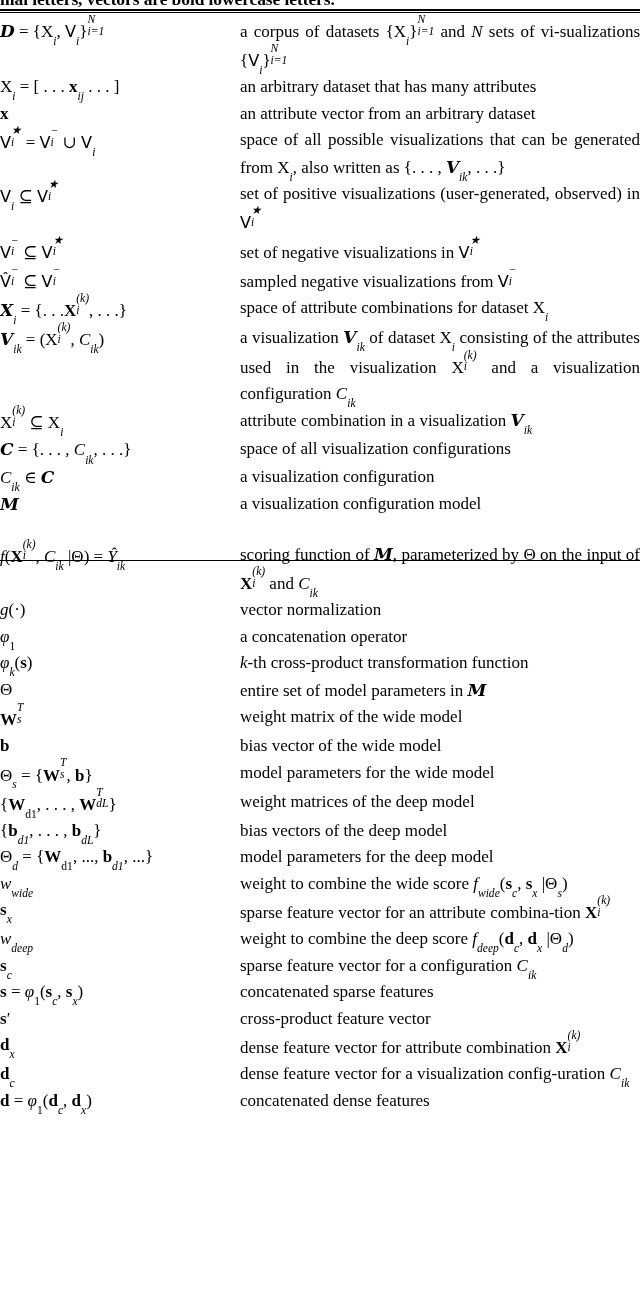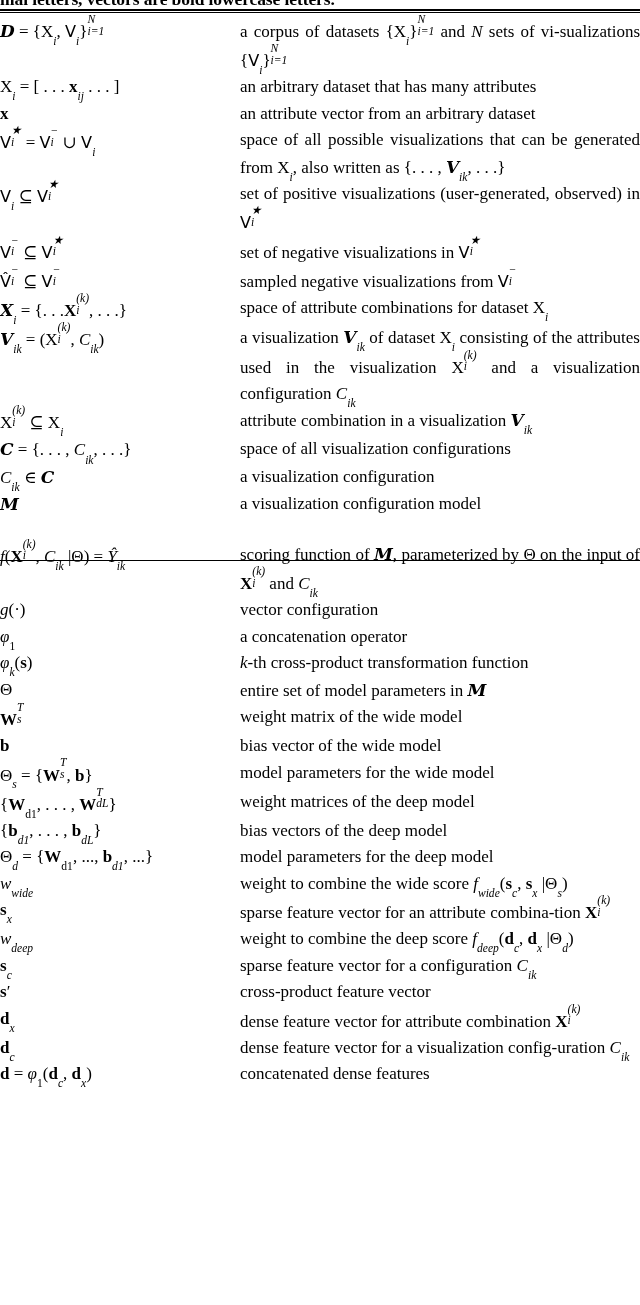--- a/index.html
+++ b/index.html
@@ -199,21 +199,21 @@
       <td class="sym" style="padding-top:10px;">
         <span class="mi">f</span>(<span class="mb">X</span><span class="stack"><i>(k)</i><b>i</b></span>, <span class="mi">C</span><sub>ik</sub> |Θ) <span class="op">=</span> <span class="mi">Ŷ</span><sub>ik</sub>
       </td>
       <td class="desc" style="padding-top:10px;">
         scoring function of <span class="cal">M</span>, parameterized by Θ on the input of <span class="mb">X</span><span class="stack"><i>(k)</i><b>i</b></span> and <span class="mi">C</span><sub>ik</sub>
       </td>
     </tr>
 
     <tr>
       <td class="sym"><span class="mi">g</span>(·)</td>
-      <td class="desc nojust">vector configuration</td>
+      <td class="desc nojust">vector normalization</td>
     </tr>
 
     <tr>
       <td class="sym"><span class="mi">φ</span><sub class="nosl">1</sub></td>
       <td class="desc nojust">a concatenation operator</td>
     </tr>
 
     <tr>
       <td class="sym"><span class="mi">φ</span><sub>k</sub>(<span class="mb">s</span>)</td>
       <td class="desc nojust">
@@ -297,20 +297,26 @@
 
     <tr>
       <td class="sym">
         <span class="mb">s</span><sub>c</sub>
       </td>
       <td class="desc nojust">
         sparse feature vector for a configuration <span class="mi">C</span><sub>ik</sub>
       </td>
     </tr>
 
+    <tr>
+      <td class="sym">
+        <span class="mb">s</span> <span class="op">=</span> <span class="mi">φ</span><sub class="nosl">1</sub>(<span class="mb">s</span><sub>c</sub>, <span class="mb">s</span><sub>x</sub>)
+      </td>
+      <td class="desc nojust">concatenated sparse features</td>
+    </tr>
 
     <tr>
       <td class="sym"><span class="mb">s</span>′</td>
       <td class="desc nojust">cross-product feature vector</td>
     </tr>
 
     <tr>
       <td class="sym">
         <span class="mb">d</span><sub>x</sub>
       </td>

